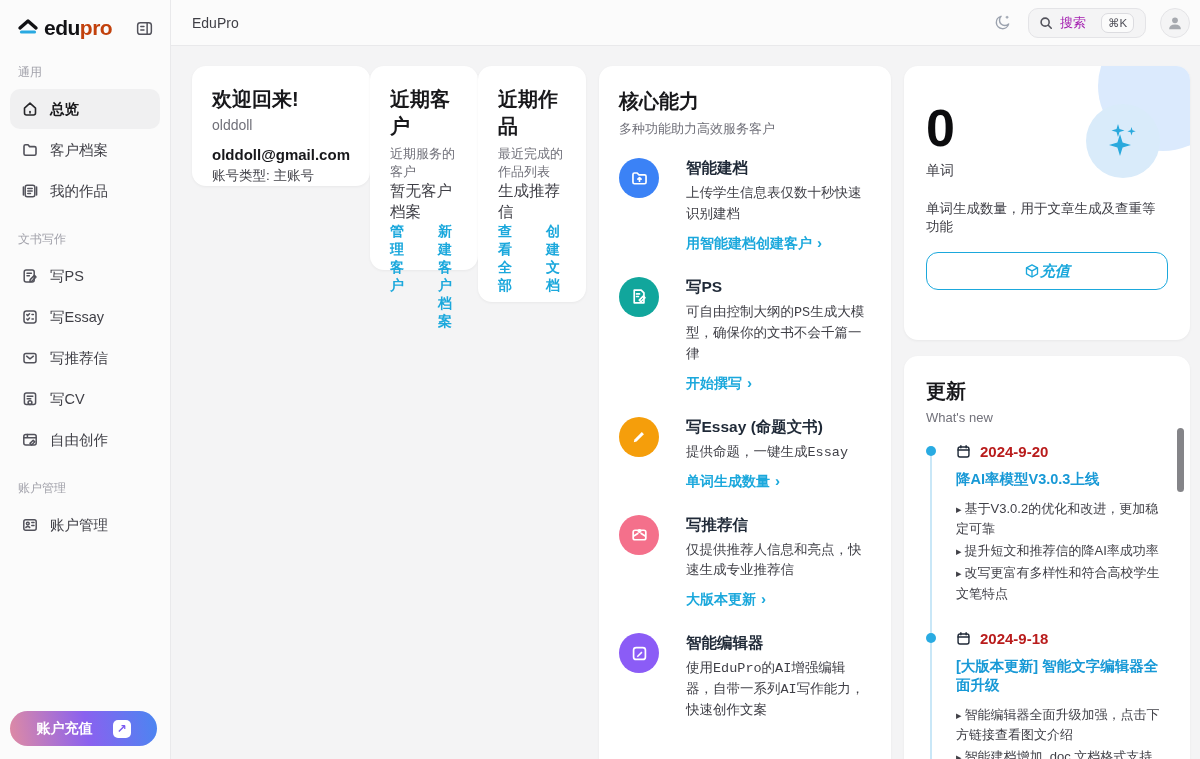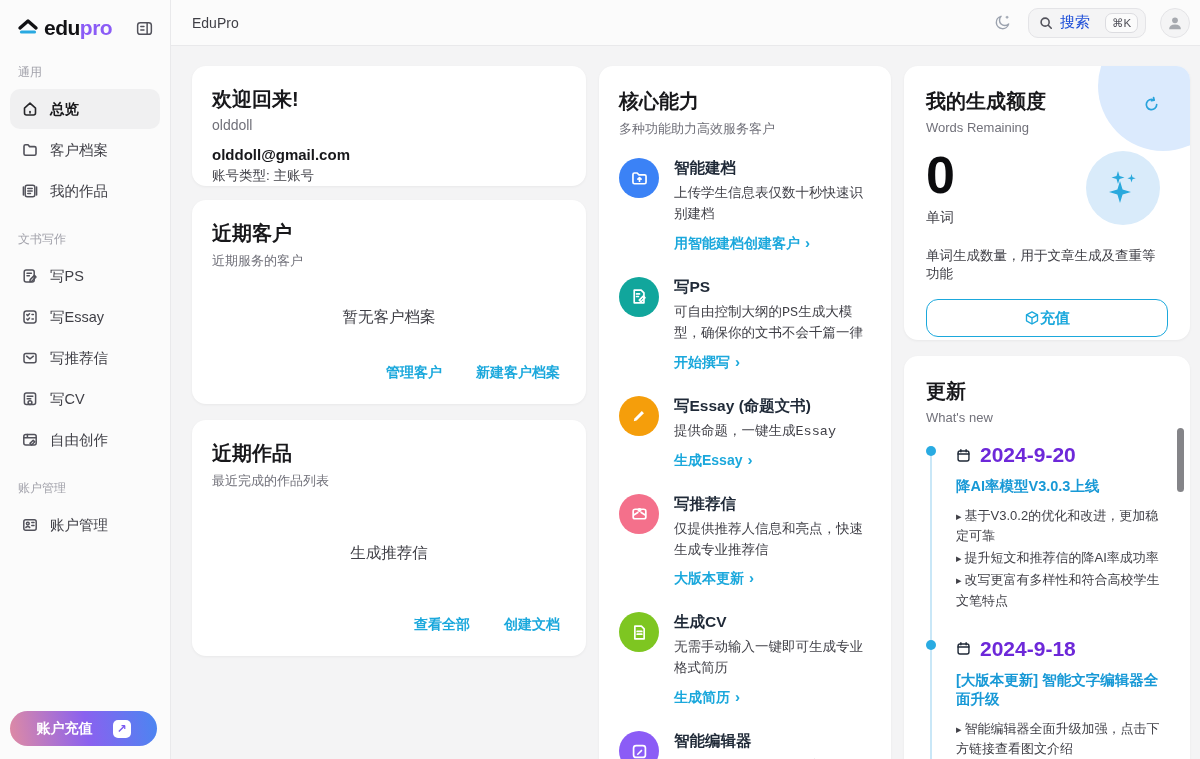--- a/index.html
+++ b/index.html
@@ -15,21 +15,21 @@
   }
   svg{display:block}
   
   .sidebar{
     width:171px; min-width:171px; height:759px; background:#fbfbfb;
     border-right:1px solid #e9e9eb; position:relative; padding:14px 10px;
   }
   .logo-row{display:flex; align-items:center; justify-content:space-between; padding:2px 4px 4px 6px;}
   .logo{display:flex; align-items:center; gap:4px;}
   .logo-text{font-size:21px; font-weight:bold; letter-spacing:-.5px; color:#111114;}
-  .logo-text .accent{color:#8b5cf6;text-align:center;}
+  .logo-text .accent{color:#c2410c;text-align:center;}
   .collapse-btn{cursor:pointer; color:#52525b; padding:2px;}
   .section-label{font-size:12px; color:#a1a1aa; margin:20px 8px 8px;}
   .nav-item{
     display:flex; align-items:center; gap:11px; height:40px; padding:0 11px;
     border-radius:10px; color:#3f3f46; cursor:pointer; margin-bottom:1px;
   }
   .nav-item .nav-ico{color:#52525b; display:flex;}
   .nav-item span.lbl{font-size:14.5px;}
   .nav-item.active{background:#f0f0f1; color:#18181b;}
   .nav-item.active span.lbl{font-weight:bold;}
@@ -52,53 +52,53 @@
     display:flex; align-items:center; justify-content:space-between; padding:0 10px 0 21px;
   }
   .topbar-title{font-size:14px; color:#3f3f46;}
   .topbar-right{display:flex; align-items:center; gap:14px;}
   .icon-btn{background:none;border:none;cursor:pointer;color:#9ca3af;padding:2px;display:flex;}
   .search-box{
     display:flex; align-items:center; gap:7px; height:30px; padding:0 5px 0 10px;
     background:#f4f4f5; border:1px solid #e4e4e7; border-radius:10px; cursor:pointer; min-width:118px;
   }
   .search-box .s-ico{color:#52525b;}
-  .search-box .s-lbl{font-size:15px; color:#1d4ed8;}
+  .search-box .s-lbl{font-size:13px; color:#a21caf;}
   .kbd{
     margin-left:8px; font-size:11.5px; color:#52525b; background:#fbfbfb;
     border:1px solid #dcdce0; border-radius:7px; padding:2px 6px;
   }
   .avatar{
     width:30px; height:30px; border-radius:50%; background:#f4f4f5;
     border:1px solid #e4e4e7; display:flex; align-items:center; justify-content:center; cursor:pointer;
   }
   
   .main{flex:1; overflow:hidden; padding:20px 10px 0 21px; display:flex; gap:13px; align-items:flex-start;}
   .card{background:#fff; border-radius:14px; box-shadow:0 1px 3px rgba(0,0,0,.05);}
-  .col1{width:394px; min-width:394px; display:flex; flex-direction:column;}
+  .col1{width:394px; min-width:394px; display:flex; flex-direction:row;}
   .col2{width:292px; min-width:292px;}
   .col3{flex:1; display:flex; flex-direction:column;}
   h2.card-title{font-size:20px; font-weight:bold; color:#18181b;}
   .card-sub{font-size:13px; color:#71717a; margin-top:5px;}
   
   .welcome-card{padding:20px; height:120px; margin-bottom:14px;}
   .welcome-user{font-size:14px; color:#71717a; margin-top:4px;}
   .welcome-email{font-size:15px; font-weight:bold; color:#18181b; margin-top:13px;}
   .welcome-type{font-size:13.5px; color:#3f3f46; margin-top:4px;}
   .empty-card{padding:20px; display:flex; flex-direction:column;}
   .clients-card{height:204px; margin-bottom:16px;}
   .works-card{height:236px;}
   .empty-center{flex:1; display:flex; align-items:center; justify-content:center; font-size:15.5px; color:#3f3f46;}
   .card-links{display:flex; justify-content:flex-end; gap:34px; padding:0 6px 2px 0;}
   .link{color:var(--accent); font-weight:bold; font-size:14px; cursor:pointer; text-decoration:none;}
   .link .chev{font-size:15px; margin-left:5px;}
   
   .cap-card{padding:22px 20px; min-height:740px;}
   .cap-head{margin-bottom:20px;}
-  .cap-item{display:flex; gap:15px; margin-bottom:24px;}
+  .cap-item{display:flex; gap:27px; margin-bottom:24px;}
   .cap-ico{
     width:40px; height:40px; min-width:40px; border-radius:50%;
     display:flex; align-items:center; justify-content:center; color:#fff;
   }
   .cap-name{font-size:15.5px; font-weight:bold; color:#1f2937; margin-bottom:5px;}
   .cap-desc{font-size:13.5px; color:#3f3f46; line-height:1.55;font-family:Liberation Mono, monospace;}
   .cap-link{display:inline-block; margin-top:8px;}
   
   .quota-card{padding:22px; height:274px; margin-bottom:16px; position:relative; overflow:hidden;}
   .quota-decor{position:absolute; top:-45px; right:-38px; width:130px; height:130px; border-radius:50%; background:#dbeafd;}
@@ -109,29 +109,29 @@
   .quota-unit{font-size:14px; color:#3f3f46; margin-top:8px;}
   .sparkle-circle{
     width:74px; height:74px; border-radius:50%; background:#d9ebfa;
     display:flex; align-items:center; justify-content:center; margin-right:8px;
   }
   .quota-desc{font-size:13.5px; color:#3f3f46; margin-top:20px; position:relative;}
   .recharge-outline{
     margin-top:16px; width:100%; height:38px; background:#fff;
     border:1.5px solid var(--accent); border-radius:12px; color:var(--accent);
     font-size:15px; font-weight:bold; cursor:pointer; font-family:inherit;
-    display:flex; align-items:center; justify-content:center; position:relative;
+    display:flex; align-items:center; justify-content:center; position:relative;font-style:italic;
   }
   
   .updates-card{padding:22px 20px 22px 22px; flex:1; position:relative; overflow:hidden;}
   .timeline{margin-top:18px; position:relative; padding-left:0;}
   .timeline:before{content:""; position:absolute; left:4px; top:8px; bottom:-30px; width:2px; background:var(--tl-line);}
   .tl-entry{position:relative; padding-left:30px; margin-bottom:26px;}
   .tl-dot{position:absolute; left:0; top:3px; width:10px; height:10px; border-radius:50%; background:#29abe2;}
-  .tl-date{display:flex; align-items:center; gap:9px; font-size:21px; font-weight:bold; color:#6d28d9;}
+  .tl-date{display:flex; align-items:center; gap:9px; font-size:15px; font-weight:bold; color:#b91c1c;}
   .tl-date .cal{color:#1f2937;}
   .tl-title{display:inline-block; color:var(--link); font-weight:bold; font-size:14.5px; margin:10px 0 2px; cursor:pointer; text-decoration:none;}
   .tl-bullets{margin-top:8px;}
   .tl-bullet{font-size:13px; color:#3f3f46; line-height:1.55; margin-bottom:2px;}
   .tl-bullet:before{content:"▸ "; font-size:11px; color:#3f3f46;}
   .scroll-thumb{position:absolute; right:6px; top:72px; width:7px; height:64px; border-radius:4px; background:#848488; cursor:pointer;}
 </style>
 </head>
 <body>
 
@@ -356,52 +356,39 @@
 
         <div class="cap-item">
           <div class="cap-ico" style="background: rgb(245, 158, 11);">
             <svg width="19" height="19" viewBox="0 0 18 18">
                 <path d="M4.2 11.8 L11.2 4.8 L13.2 6.8 L6.2 13.8 L3.6 14.4 Z" fill="#fff"></path>
               </svg>
           </div>
           <div>
             <div class="cap-name">写Essay (命题文书)</div>
             <div class="cap-desc">提供命题，一键生成Essay</div>
-            <a class="link cap-link"><span>生成Essay</span><span class="chev">›</span></a>
+            <a class="link cap-link"><span>单词生成数量</span><span class="chev">›</span></a>
           </div>
         </div>
 
         <div class="cap-item">
           <div class="cap-ico" style="background: rgb(244, 112, 139);">
             <svg width="19" height="19" viewBox="0 0 18 18" fill="none" stroke="#fff" stroke-width="1.6" stroke-linecap="round" stroke-linejoin="round">
                 <rect x="3" y="5" width="12" height="9" rx="1.8"></rect>
                 <path d="M3.6 10.4 L7.4 8 M14.4 10.4 L10.6 8"></path>
                 <circle cx="9" cy="5.6" r="1.9" fill="#fff" stroke="none"></circle>
               </svg>
           </div>
           <div>
             <div class="cap-name">写推荐信</div>
             <div class="cap-desc">仅提供推荐人信息和亮点，快速生成专业推荐信</div>
             <a class="link cap-link"><span>大版本更新</span><span class="chev">›</span></a>
           </div>
         </div>
 
-        <div class="cap-item">
-          <div class="cap-ico" style="background: rgb(126, 198, 33);">
-            <svg width="19" height="19" viewBox="0 0 18 18" fill="none" stroke="#fff" stroke-width="1.6" stroke-linecap="round" stroke-linejoin="round">
-                <path d="M4.6 3 H10.8 L13.4 5.6 V15 H4.6 Z"></path>
-                <path d="M6.8 8 H11.2 M6.8 10.6 H11.2"></path>
-              </svg>
-          </div>
-          <div>
-            <div class="cap-name">生成CV</div>
-            <div class="cap-desc">无需手动输入一键即可生成专业格式简历</div>
-            <a class="link cap-link"><span>生成简历</span><span class="chev">›</span></a>
-          </div>
-        </div>
 
         <div class="cap-item">
           <div class="cap-ico" style="background: rgb(139, 92, 246);">
             <svg width="19" height="19" viewBox="0 0 18 18" fill="none" stroke="#fff" stroke-width="1.6" stroke-linecap="round" stroke-linejoin="round">
                 <rect x="3.4" y="3.4" width="11.2" height="11.2" rx="2.4"></rect>
                 <path d="M6.4 11.6 L10.8 7.2 L11.8 8.2 L7.4 12.6 Z" fill="#fff" stroke="none"></path>
               </svg>
           </div>
           <div>
             <div class="cap-name">智能编辑器</div>
@@ -409,32 +396,20 @@
 
           </div>
         </div>
 
       </section>
     </div>
 
     <div class="col3">
       <section class="card quota-card">
         <div class="quota-decor"></div>
-        <div class="quota-head">
-          <div>
-            <h2 class="card-title">我的生成额度</h2>
-            <div class="card-sub">Words Remaining</div>
-          </div>
-          <button class="refresh-btn">
-            <svg width="17" height="17" viewBox="0 0 18 18" fill="none" stroke="currentColor" stroke-width="1.8" stroke-linecap="round" stroke-linejoin="round">
-                <path d="M14.5 9 A5.5 5.5 0 1 1 11.5 4.1"></path>
-                <path d="M11.2 1.6 L11.8 4.4 L9 5"></path>
-              </svg>
-          </button>
-        </div>
         <div class="quota-mid">
           <div>
             <div class="quota-value">0</div>
             <div class="quota-unit">单词</div>
           </div>
           <div class="sparkle-circle">
             <svg width="46" height="46" viewBox="0 0 46 46" fill="#2aa9dd">
                 <path d="M20 16 L22.6 24.4 L31 27 L22.6 29.6 L20 38 L17.4 29.6 L9 27 L17.4 24.4 Z"></path>
                 <path d="M18 6 L19.5 11 L24.5 12.5 L19.5 14 L18 19 L16.5 14 L11.5 12.5 L16.5 11 Z"></path>
                 <path d="M31.5 9 L32.5 12.2 L35.7 13.2 L32.5 14.2 L31.5 17.4 L30.5 14.2 L27.3 13.2 L30.5 12.2 Z"></path>

